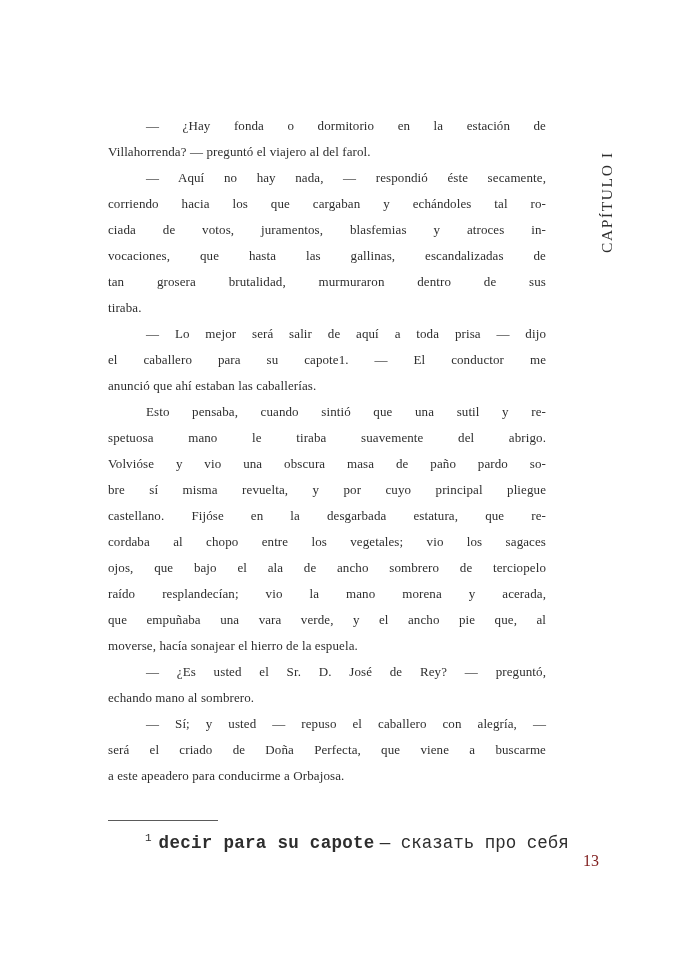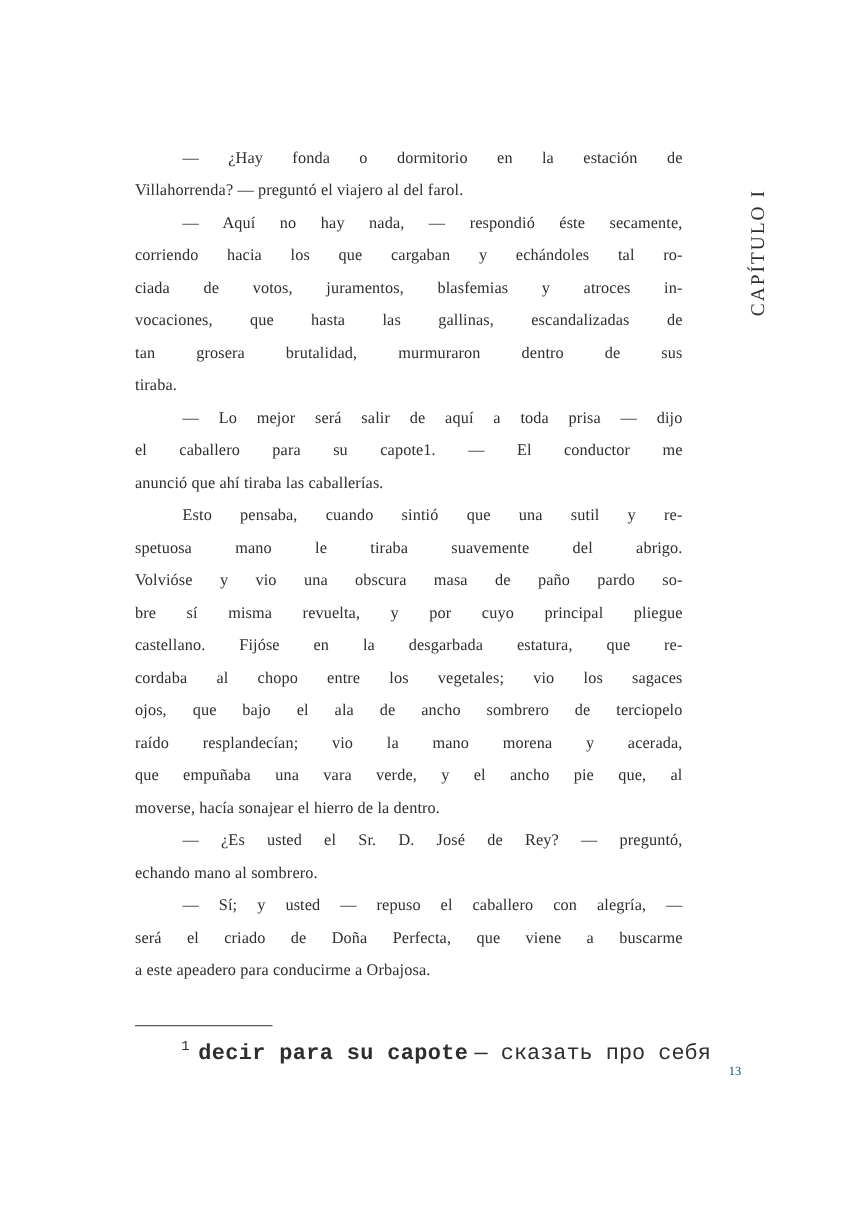--- a/index.html
+++ b/index.html
@@ -75,22 +75,22 @@
     font-weight: bold;
     letter-spacing: 0.3px;
   }
   .footnote-text .trans {
     margin-left: 5px;
   }
   .page-number {
     position: absolute;
     left: 583px;
     top: 852px;
-    font-size: 10px;
-    color: #0c4a6e;
+    font-size: 16px;
+    color: #7f1d1d;
   }
 </style>
 </head>
 <body>
 
 <div class="page">
 
   <div class="chapter-vertical">CAPÍTULO I</div>
 
   <div class="text-block">
@@ -100,32 +100,32 @@
 
     <div class="line first">— Aquí no hay nada, — respondió éste secamente,</div>
     <div class="line">corriendo hacia los que cargaban y echándoles tal ro-</div>
     <div class="line">ciada de votos, juramentos, blasfemias y atroces in-</div>
     <div class="line">vocaciones, que hasta las gallinas, escandalizadas de</div>
     <div class="line">tan grosera brutalidad, murmuraron dentro de sus</div>
     <div class="line last">tiraba.</div>
 
     <div class="line first">— Lo mejor será salir de aquí a toda prisa — dijo</div>
     <div class="line">el caballero para su capote1. — El conductor me</div>
-    <div class="line last">anunció que ahí tiraba las caballerías.</div>
+    <div class="line last">anunció que ahí estaban las caballerías.</div>
 
     <div class="line first">Esto pensaba, cuando sintió que una sutil y re-</div>
     <div class="line">spetuosa mano le tiraba suavemente del abrigo.</div>
     <div class="line">Volvióse y vio una obscura masa de paño pardo so-</div>
     <div class="line">bre sí misma revuelta, y por cuyo principal pliegue</div>
     <div class="line">castellano. Fijóse en la desgarbada estatura, que re-</div>
     <div class="line">cordaba al chopo entre los vegetales; vio los sagaces</div>
     <div class="line">ojos, que bajo el ala de ancho sombrero de terciopelo</div>
     <div class="line">raído resplandecían; vio la mano morena y acerada,</div>
     <div class="line">que empuñaba una vara verde, y el ancho pie que, al</div>
-    <div class="line last">moverse, hacía sonajear el hierro de la dentro.</div>
+    <div class="line last">moverse, hacía sonajear el hierro de la espuela.</div>
 
     <div class="line first">— ¿Es usted el Sr. D. José de Rey? — preguntó,</div>
     <div class="line last">echando mano al sombrero.</div>
 
     <div class="line first">— Sí; y usted — repuso el caballero con alegría, —</div>
     <div class="line">será el criado de Doña Perfecta, que viene a buscarme</div>
     <div class="line last">a este apeadero para conducirme a Orbajosa.</div>
   </div>
 
   <div class="footnote">

